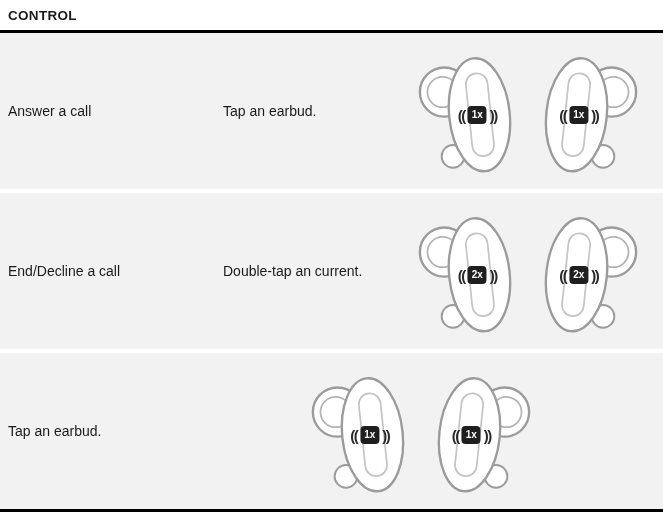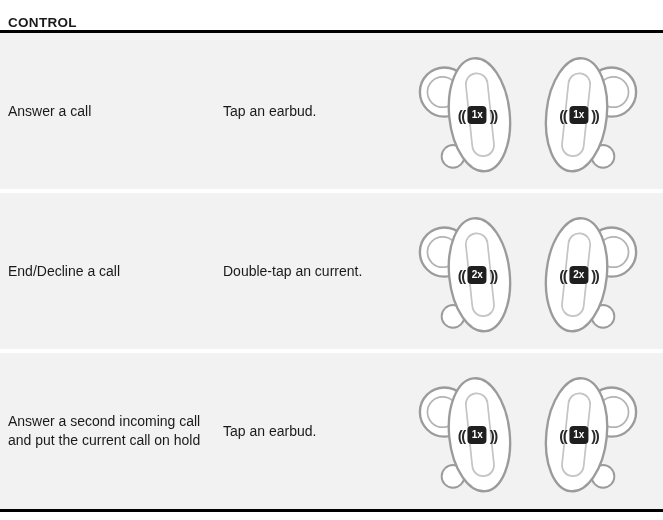--- a/index.html
+++ b/index.html
@@ -5,21 +5,21 @@
   * { box-sizing: border-box; margin: 0; padding: 0; }
   html, body {
     width: 663px; height: 520px;
     background: #ffffff;
     font-family: "Liberation Sans", sans-serif;
     color: #1a1a1a;
     overflow: hidden;
   }
   .table { width: 663px; }
 
-  .header-row { display: flex; height: 30px; align-items: flex-end; background: #fff; }
+  .header-row { display: flex; height: 30px; align-items: center; background: #fff; }
   .header-cell { font-weight: bold; font-size: 13.5px; letter-spacing: 0.3px; }
 
   .rule { height: 3px; background: #000; width: 663px; }
 
   .col-control { width: 215px; padding-left: 8px; }
   .col-action  { width: 178px; padding-left: 8px; }
   .col-illus   { flex: 1; display: flex; justify-content: center; align-items: center; gap: 12px; }
 
   .row {
     display: flex;
@@ -142,21 +142,20 @@
         <div class="tap-badge">
           <span class="wave">((</span>
           <span class="chip">2x</span>
           <span class="wave">))</span>
         </div>
       </div>
     </div>
   </div>
 
   <div class="row last">
-    <div class="col-control control-cell">Answer a second incoming call and put the current call on hold</div>
     <div class="col-action action-cell">Tap an earbud.</div>
     <div class="col-illus">
       <div class="earbud left">
         <svg class="bud-svg" viewBox="0 0 110 140">
             <use href="#bud-left-shape"></use>
           </svg>
         <div class="tap-badge">
           <span class="wave">((</span>
           <span class="chip">1x</span>
           <span class="wave">))</span>

